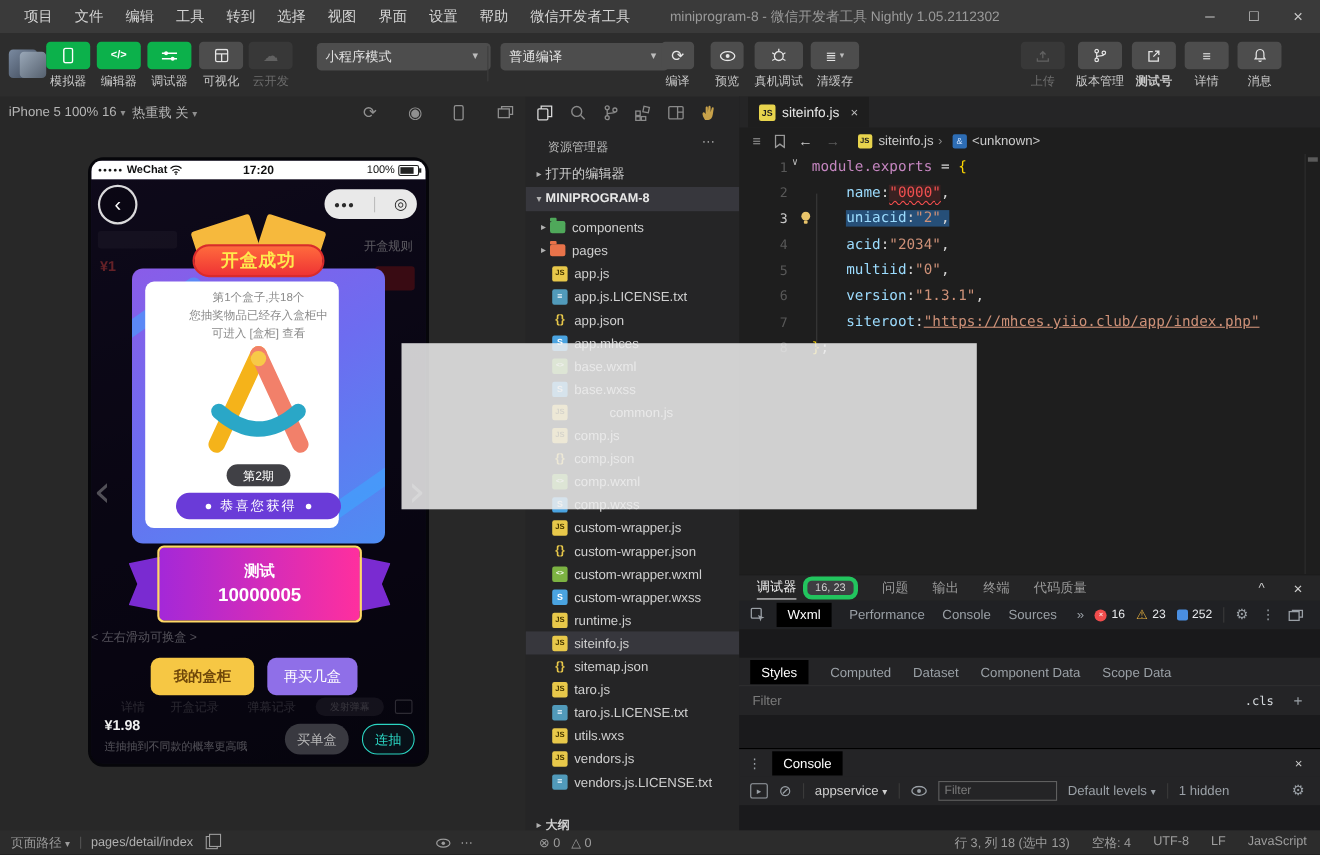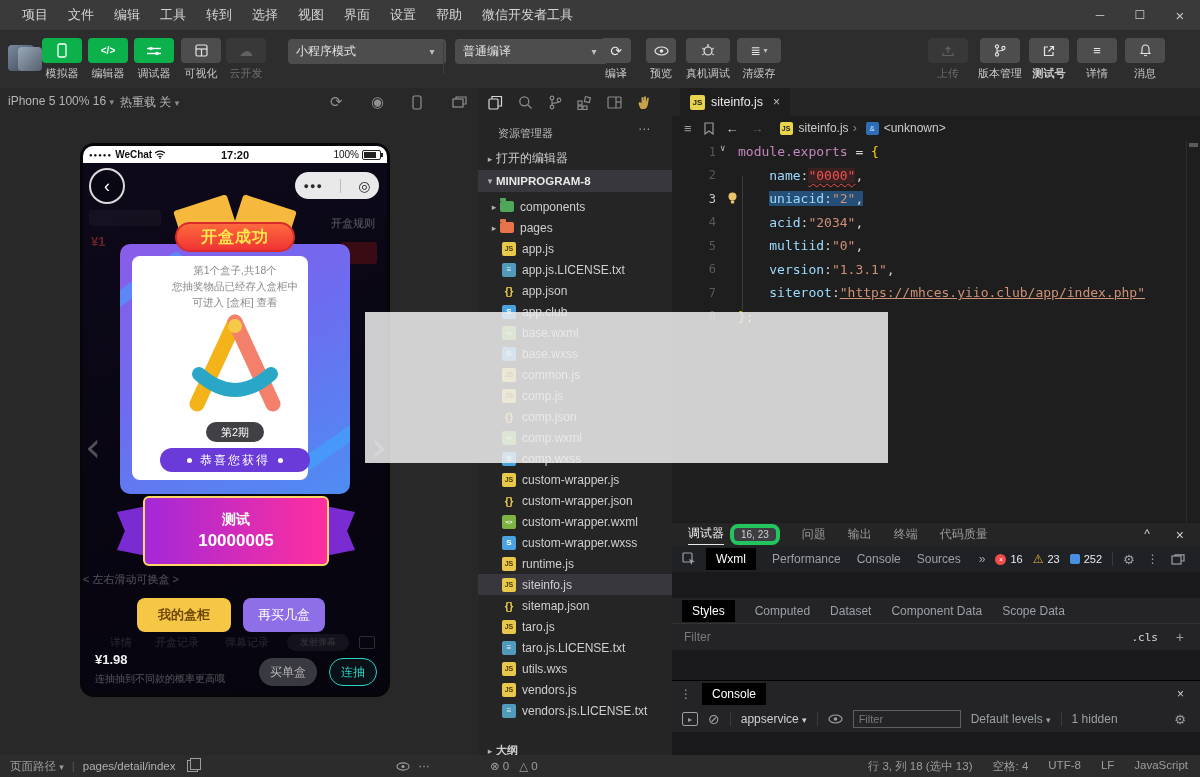--- a/index.html
+++ b/index.html
@@ -220,20 +220,21 @@
         <span>编辑</span>
         <span>工具</span>
         <span>转到</span>
         <span>选择</span>
         <span>视图</span>
         <span>界面</span>
         <span>设置</span>
         <span>帮助</span>
         <span>微信开发者工具</span>
       </div>
+    <span id="win-title">miniprogram-8 - 微信开发者工具 Nightly 1.05.2112302</span>
     <div id="win-ctrls">
       <span>─</span>
       <span>☐</span>
       <span style="font-size:15px;">×</span>
     </div>
   </div>
 
   <div id="toolbar">
     <div class="abs" style="left:8px;top:15px;">
       <div style="width:26px;height:26px;border-radius:4px;background:linear-gradient(135deg,#7a8aa0,#3c4656);"></div>
@@ -532,31 +533,31 @@
         <div class="exprow" style="top: 171px;">
           <span class="fic txt" style="margin-left: 24px;">≡</span>
           <span>app.js.LICENSE.txt</span>
         </div>
         <div class="exprow" style="top: 192px;">
           <span class="fic json" style="margin-left: 24px;">{}</span>
           <span>app.json</span>
         </div>
         <div class="exprow" style="top: 213px;">
           <span class="fic wxss" style="margin-left: 24px;">S</span>
-          <span>app.club</span>
+          <span>app.mhces</span>
         </div>
         <div class="exprow" style="top: 234px;">
           <span class="fic wxml" style="margin-left: 24px;">&lt;&gt;</span>
           <span>base.wxml</span>
         </div>
         <div class="exprow" style="top: 255px;">
           <span class="fic wxss" style="margin-left: 24px;">S</span>
           <span>base.wxss</span>
         </div>
-        <div class="exprow" style="top: 276px;">
+        <div class="exprow" style="top: 276px; gap: 32px;">
           <span class="fic js" style="margin-left: 24px;">JS</span>
           <span>common.js</span>
         </div>
         <div class="exprow" style="top: 297px;">
           <span class="fic js" style="margin-left: 24px;">JS</span>
           <span>comp.js</span>
         </div>
         <div class="exprow" style="top: 318px;">
           <span class="fic json" style="margin-left: 24px;">{}</span>
           <span>comp.json</span>

